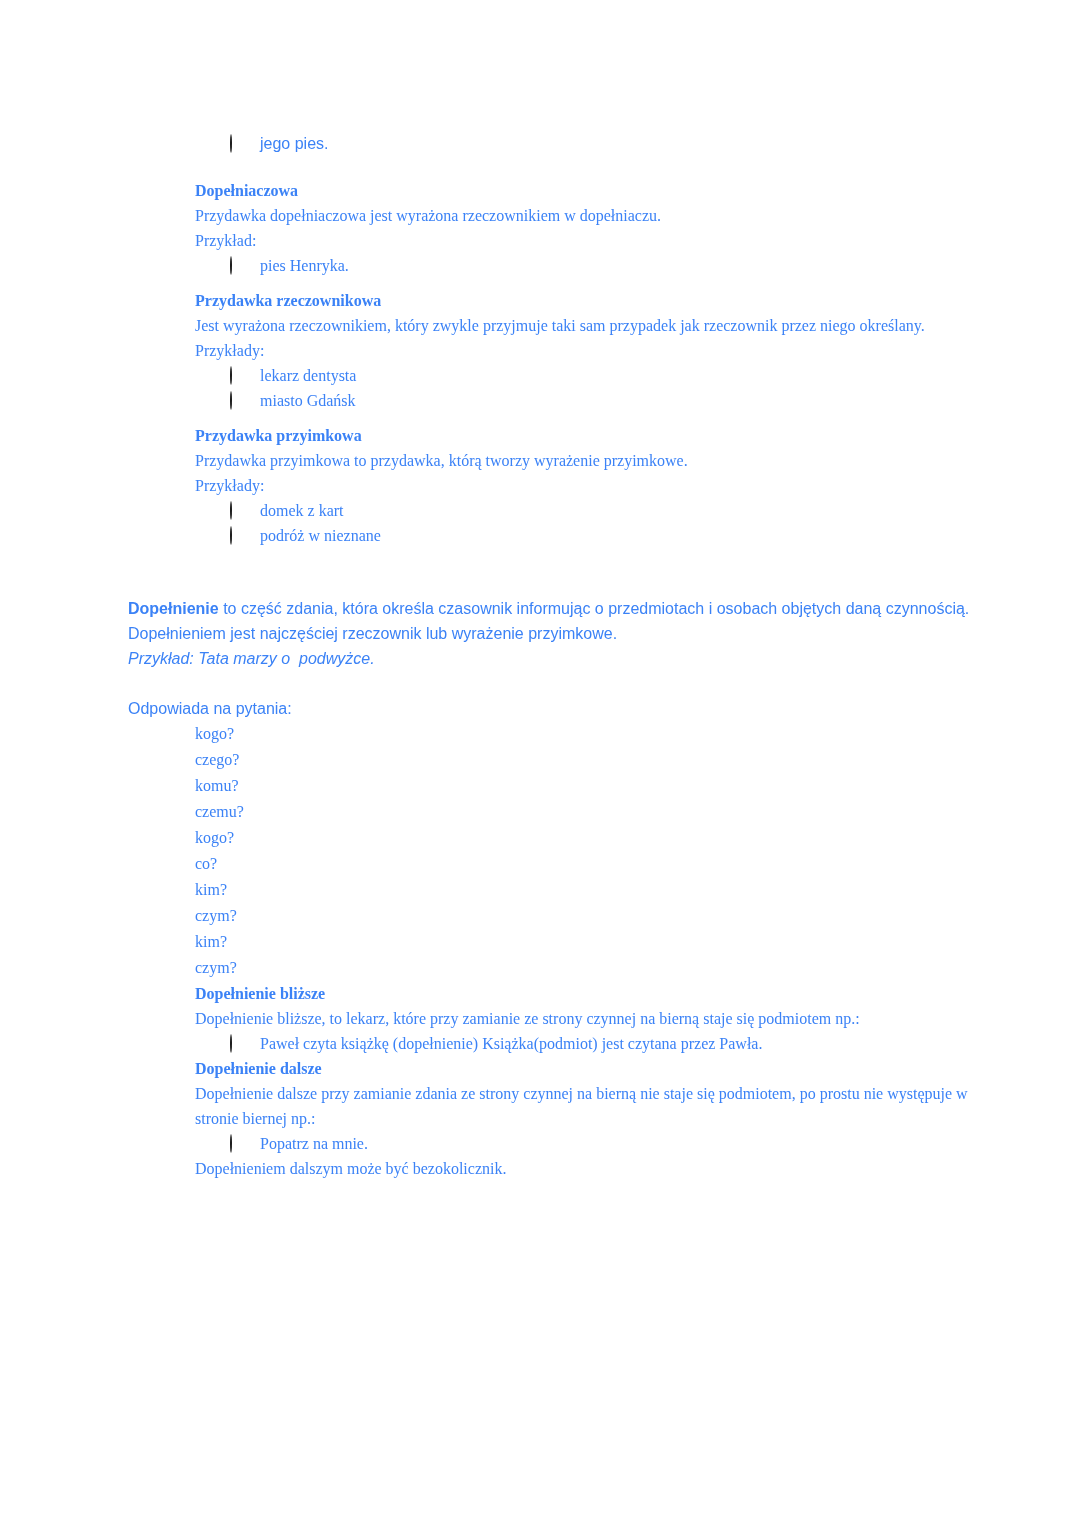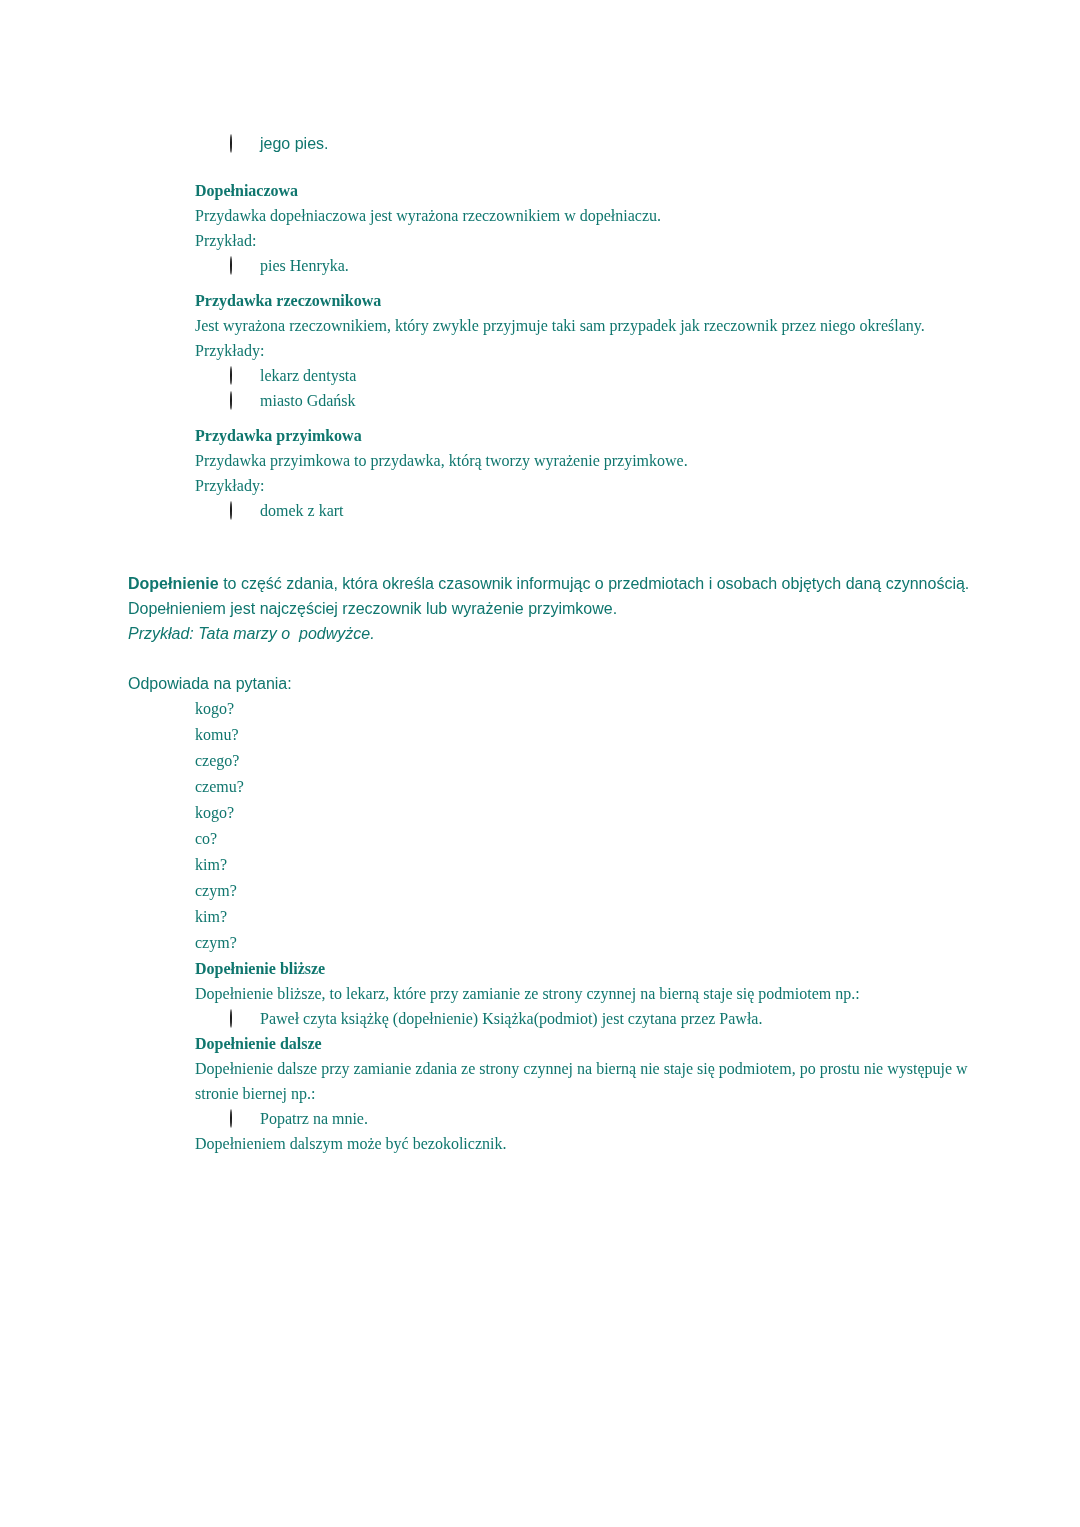--- a/index.html
+++ b/index.html
@@ -47,21 +47,21 @@
   .mt-sm    { margin-top: 22px; }
   .mt-sec   { margin-top: 10px; }
   .mt-lg    { margin-top: 48px; }
   .mt-md    { margin-top: 25px; }
   .mt-kinds { margin-top: 16px; }
   .q        { margin-bottom: 1px; }
 </style>
 </head>
 <body>
 
-<div class="page" style="background: rgb(255, 255, 255); color: #0f766e;">
+<div class="page" style="background: rgb(255, 255, 255); color: #3b82f6;">
   <div class="doc">
 
     <div class="row l2 orphan">
       <span class="bcell"><span class="circle"></span></span>
       <span class="txt">jego pies.</span>
     </div>
 
     <div class="row l1 mt-sm">
       <span class="bcell"><span class="disc"></span></span>
       <div class="body">
@@ -95,41 +95,45 @@
     <div class="row l1 mt-sec">
       <span class="bcell"><span class="disc"></span></span>
       <div class="body">
         <div class="bold">Przydawka przyimkowa</div>
         <div class="w800">Przydawka przyimkowa to przydawka, którą tworzy wyrażenie przyimkowe.</div>
         <div>Przykłady:</div>
         <div class="row l2">
           <span class="bcell"><span class="circle"></span></span>
           <span>domek z kart</span>
         </div>
+        <div class="row l2">
+          <span class="bcell"><span class="circle"></span></span>
+          <span>podróż w nieznane</span>
+        </div>
       </div>
     </div>
 
     <div class="mt-lg w850">
       <span class="bold">Dopełnienie</span><span> to część zdania, która określa czasownik informując o przedmiotach i osobach objętych daną czynnością. Dopełnieniem jest najczęściej rzeczownik lub wyrażenie przyimkowe.</span>
     </div>
     <div class="pre">Przykład: Tata marzy o  podwyżce.</div>
 
     <div class="mt-md">Odpowiada na pytania:</div>
     <div>
       <div class="row l1 q">
         <span class="bcell"><span class="disc"></span></span>
         <span>kogo?</span>
       </div>
       <div class="row l1 q">
         <span class="bcell"><span class="disc"></span></span>
-        <span>komu?</span>
+        <span>czego?</span>
       </div>
       <div class="row l1 q">
         <span class="bcell"><span class="disc"></span></span>
-        <span>czego?</span>
+        <span>komu?</span>
       </div>
       <div class="row l1 q">
         <span class="bcell"><span class="disc"></span></span>
         <span>czemu?</span>
       </div>
       <div class="row l1 q">
         <span class="bcell"><span class="disc"></span></span>
         <span>kogo?</span>
       </div>
       <div class="row l1 q">

